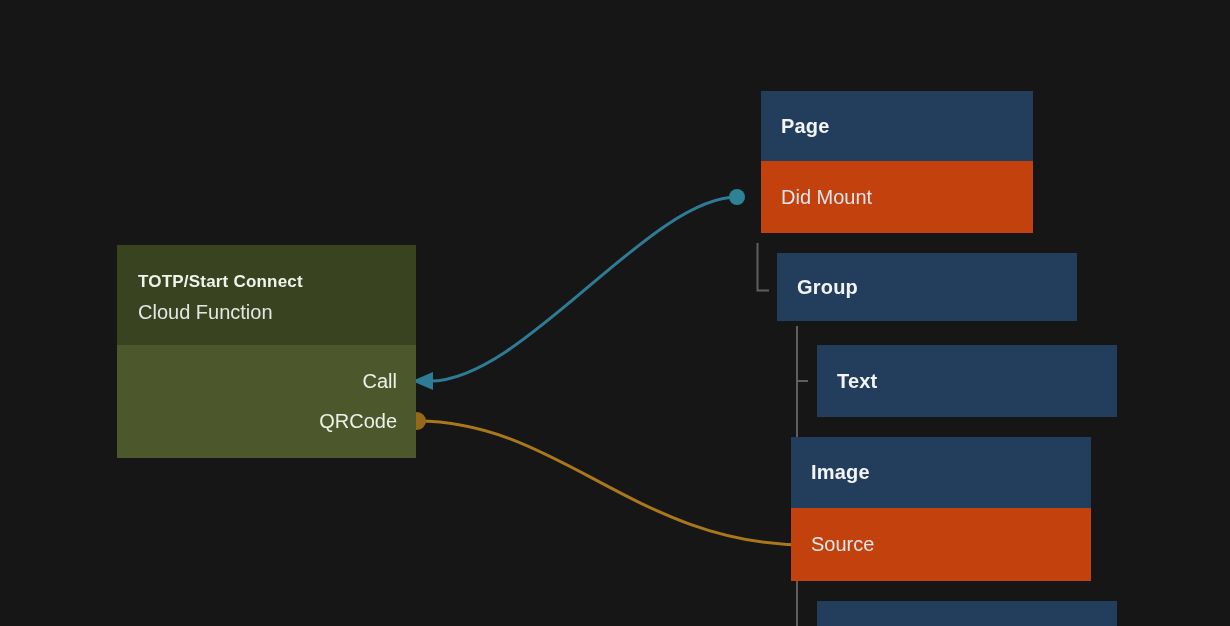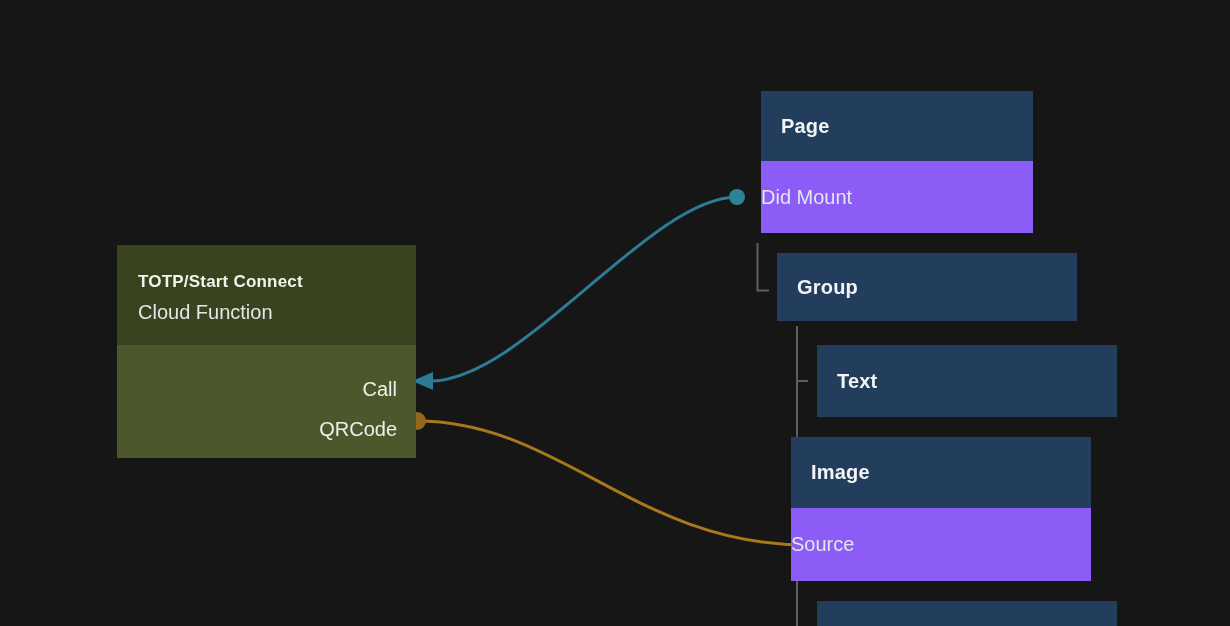--- a/index.html
+++ b/index.html
@@ -17,32 +17,32 @@
     background:#3a431f;height:100px;box-sizing:border-box;
     padding:22px 0 0 21px;
   }
   .cf-title{color:#f1f3ec;font-size:17px;font-weight:700;line-height:30px;letter-spacing:.2px;}
   .cf-subtitle{color:#e5e5e5;font-size:20px;font-weight:400;line-height:30px;}
   .cf-body{
     background:#4c572c;height:113px;box-sizing:border-box;
     padding:16px 19px 0 0;
   }
   .cf-port{
-    height:40px;display:flex;align-items:flex-end;justify-content:flex-end;
+    height:40px;display:flex;align-items:center;justify-content:flex-end;
     color:#eef0e8;font-size:20px;font-weight:400;
   }
   
   .el-header{
     background:#233d5c;display:flex;align-items:center;
     padding-left:20px;box-sizing:border-box;
     color:#f3f4f6;font-size:20px;font-weight:700;letter-spacing:.2px;
   }
   .el-row{
-    background:#8b5cf6;display:flex;align-items:center;
-    box-sizing:border-box;
+    background:#c2410c;display:flex;align-items:center;
+    padding-left:20px;box-sizing:border-box;
     color:#e2e6ed;font-size:20px;font-weight:400;
   }
   .page-node{left:737px;top:91px;width:272px;margin-left:24px;}
   .page-node .el-header{height:70px;}
   .page-node .el-row{height:72px;}
   .group-node{left:777px;top:253px;width:300px;}
   .group-node .el-header{height:68px;text-align:center;}
   .text-node{left:817px;top:345px;width:300px;border-radius:15px;}
   .text-node .el-header{height:72px;}
   .image-node{left:791px;top:437px;width:300px;}

